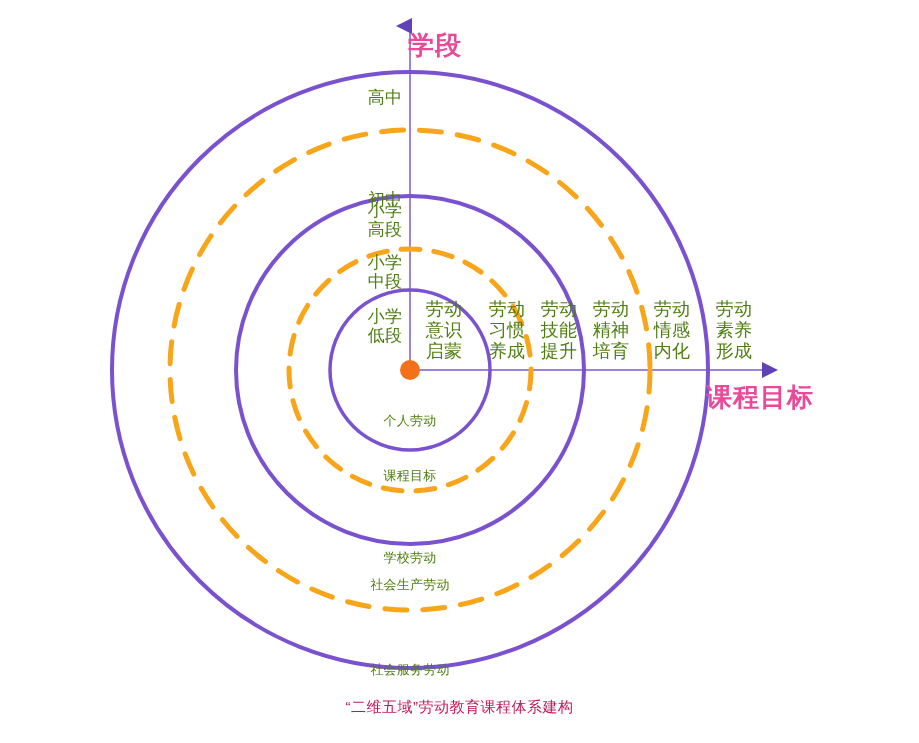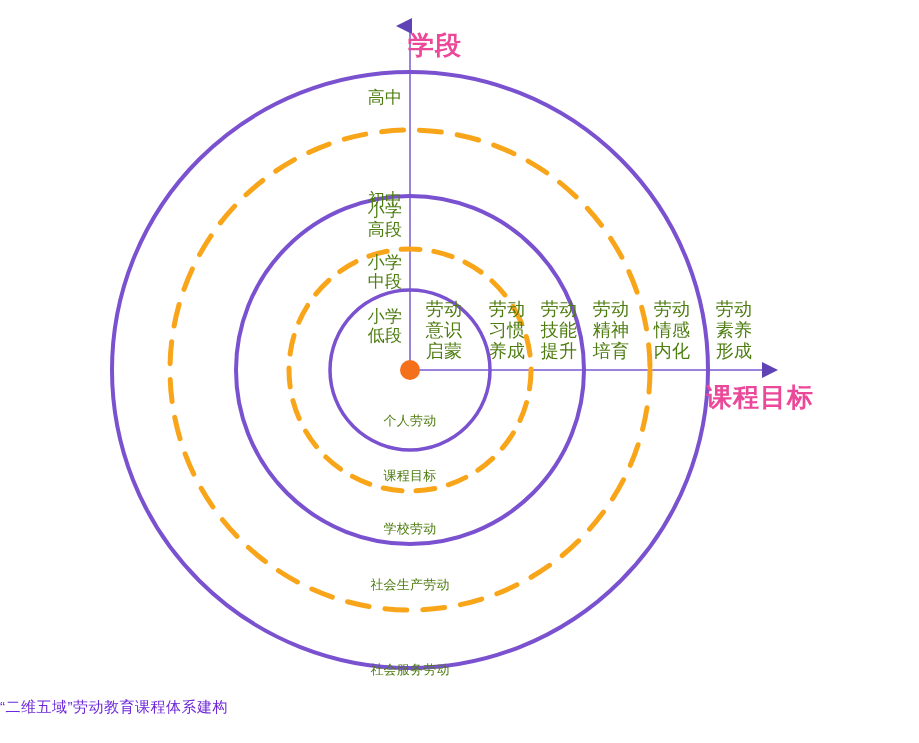--- a/index.html
+++ b/index.html
@@ -57,23 +57,23 @@
   #axis-title-horizontal {
     left: 706px;
     top: 380px;
     font-family: Liberation Serif, serif;
   }
   #caption {
     position: absolute;
     left: 0;
     top: 698px;
     width: 919px;
-    text-align: left;
+    text-align: center;
     font-size: 15px;
-    color: #6d28d9;
+    color: #be185d;
     white-space: pre;
     letter-spacing: 0.5px;
   }
 </style>
 </head>
 <body>
 
 <div id="stage">
 
   <svg class="diagram" viewBox="0 0 919 743">
@@ -110,21 +110,21 @@
   <div class="lbl lbl-stage" style="left:385px; top:156px;margin-top:44px;">初中</div>
   <div class="lbl lbl-stage" style="left:385px; top:220px;">小学
 高段</div>
   <div class="lbl lbl-stage" style="left:385px; top:272px;">小学
 中段</div>
   <div class="lbl lbl-stage" style="left:385px; top:326px;">小学
 低段</div>
 
   <div class="lbl lbl-domain" style="left:410px; top:421px;">个人劳动</div>
   <div class="lbl lbl-domain" style="left:410px; top:476px;">课程目标</div>
-  <div class="lbl lbl-domain" style="left:410px; top:529px;">学校劳动</div>
+  <div class="lbl lbl-domain" style="left:410px; top:558px;">学校劳动</div>
   <div class="lbl lbl-domain" style="left:410px; top:585px;">社会生产劳动</div>
   <div class="lbl lbl-domain" style="left:410px; top:670px;">社会服务劳动</div>
 
   <div class="lbl lbl-goal" style="left:444px; top:331px;">劳动
 意识
 启蒙</div>
   <div class="lbl lbl-goal" style="left:507px; top:331px;">劳动
 习惯
 养成</div>
   <div class="lbl lbl-goal" style="left:559px; top:331px;">劳动

